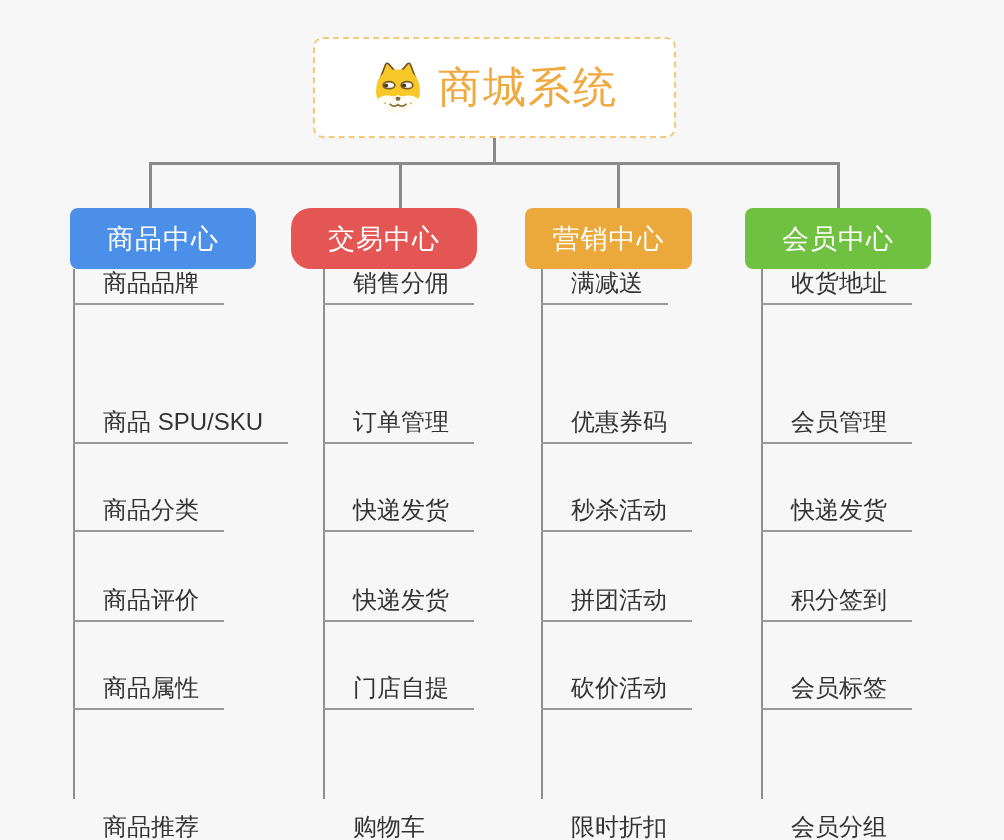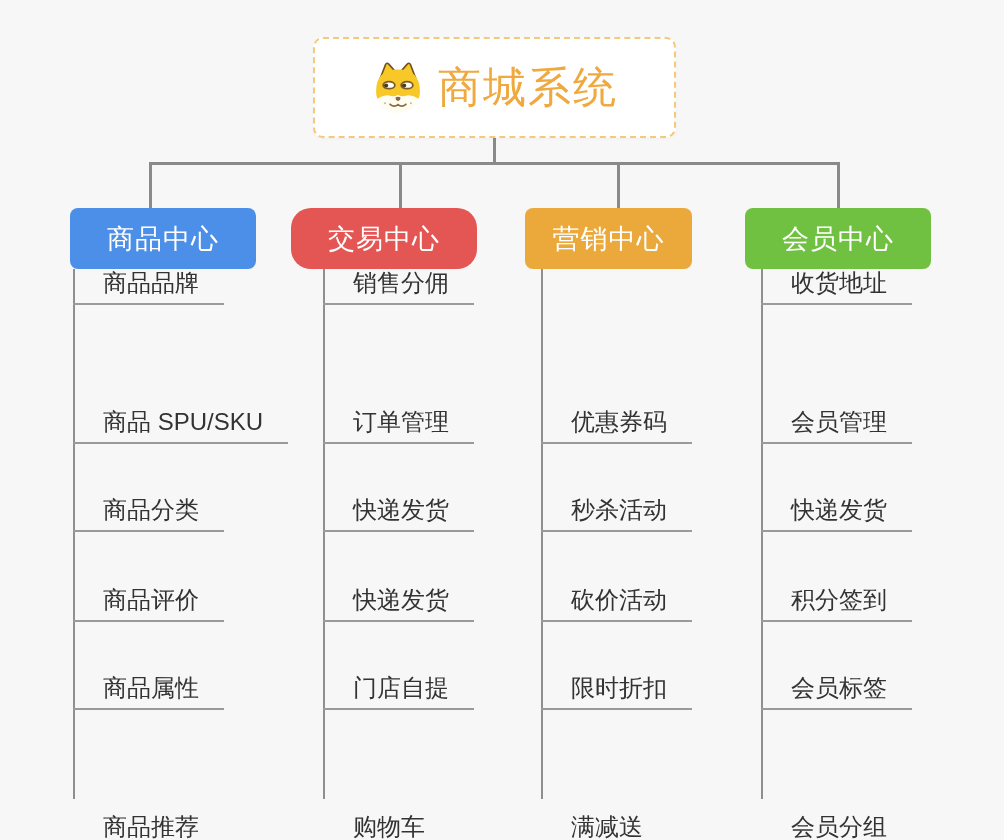--- a/index.html
+++ b/index.html
@@ -156,20 +156,21 @@
   <div class="leaf">快递发货</div>
   <div class="leaf">门店自提</div>
   <div class="leaf">购物车</div>
   <div class="leaf">销售分佣</div>
 </div>
 
 <div class="leaf-col col-3">
   <div class="spine" style="background-color: rgb(143, 143, 143);"></div>
   <div class="leaf">优惠券码</div>
   <div class="leaf">秒杀活动</div>
+  <div class="leaf">拼团活动</div>
   <div class="leaf">砍价活动</div>
   <div class="leaf">限时折扣</div>
   <div class="leaf">满减送</div>
 </div>
 
 <div class="leaf-col col-4">
   <div class="spine" style="background-color: rgb(143, 143, 143);"></div>
   <div class="leaf">会员管理</div>
   <div class="leaf">快递发货</div>
   <div class="leaf">积分签到</div>

